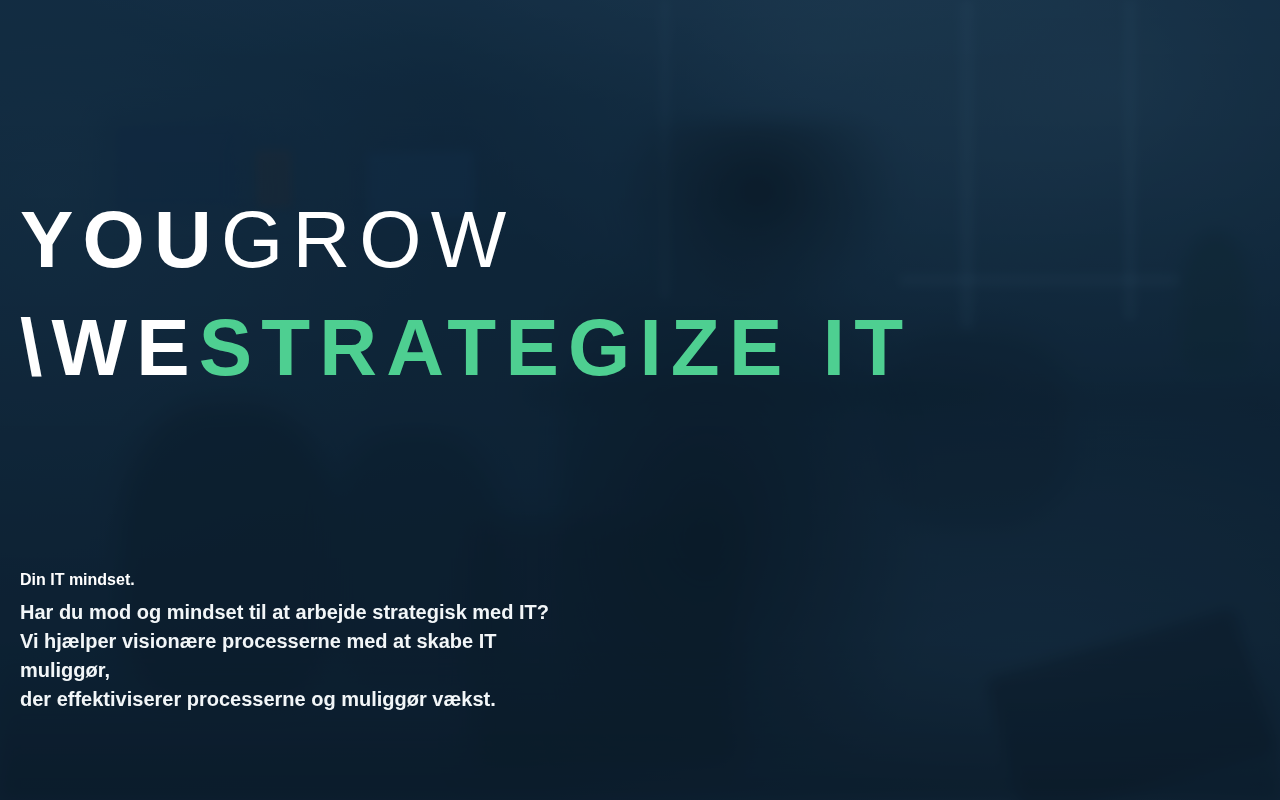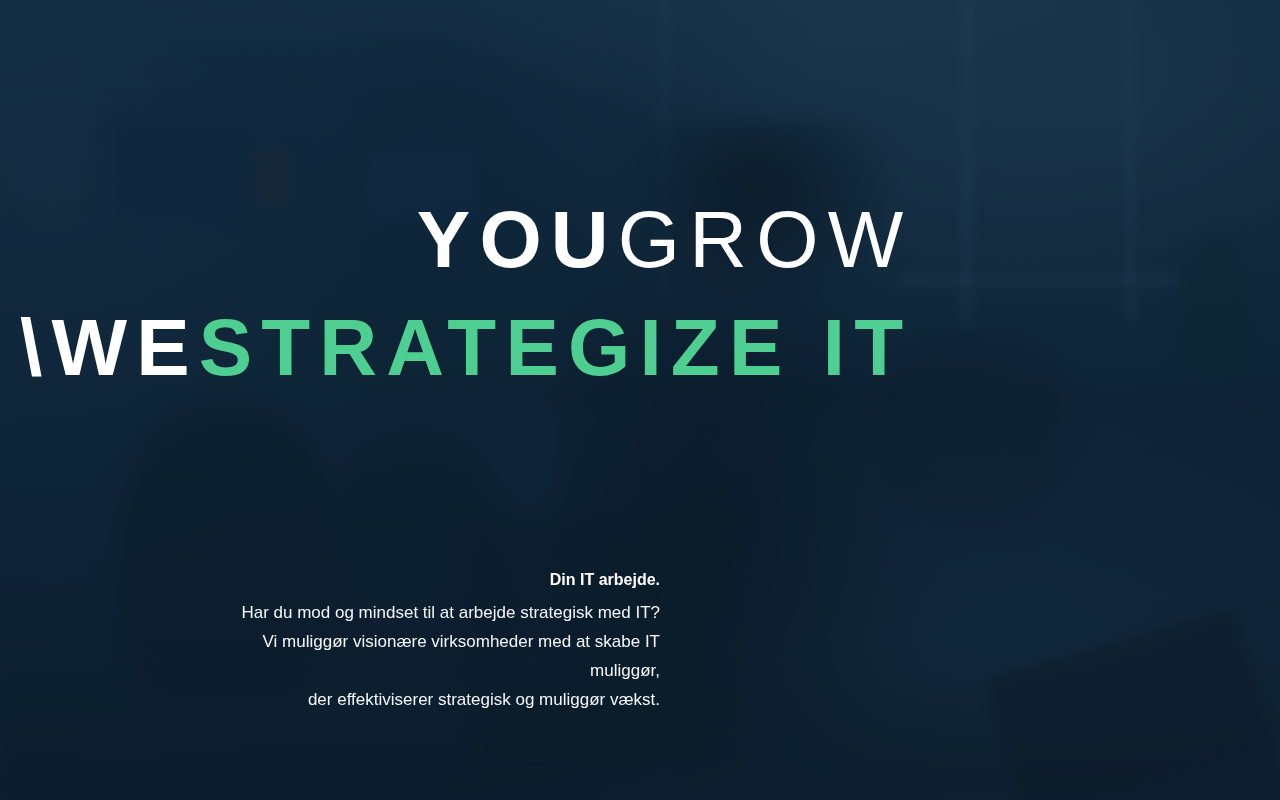--- a/index.html
+++ b/index.html
@@ -11,21 +11,20 @@
     font-family: "Liberation Sans", sans-serif;
     -webkit-font-smoothing: antialiased;
   }
 
   .hero {
     position: relative;
     width: 1280px;
     height: 800px;
     overflow: hidden;
     background: #a21caf;
-    text-align: right;
   }
 
   
   .photo {
     position: absolute;
     inset: 0;
     overflow: hidden;
     filter: blur(0.4px);
   }
   .photo-base {
@@ -166,22 +165,22 @@
   }
   .lead {
     font-size: 16px;
     font-weight: 700;
     line-height: 23px;
     margin: 0 0 7px 0;
     color: #ffffff;
   }
   .para-line {
     display: block;
-    font-size: 17px;
-    font-weight: 400;
+    font-size: 20px;
+    font-weight: 700;
     line-height: 29px;
     color: #f2f6f8;
   }
 </style>
 </head>
 <body>
 
 <div class="hero">
 
   <div class="photo">
@@ -209,21 +208,21 @@
   <div class="tint2"></div>
 
   <div class="content">
 
     <div class="headline">
       <span class="hl-line"><span class="hl-strong">YOU</span><span class="hl-light">GROW</span></span>
       <span class="hl-line"><span class="hl-strong">\WE</span><span class="hl-green">STRATEGIZE IT</span></span>
     </div>
 
     <div class="body-copy">
-      <p class="lead">Din IT arbejde.</p>
+      <p class="lead">Din IT mindset.</p>
       <span class="para-line">Har du mod og mindset til at arbejde strategisk med IT?</span>
-      <span class="para-line">Vi muliggør visionære virksomheder med at skabe IT</span>
+      <span class="para-line">Vi hjælper visionære processerne med at skabe IT</span>
       <span class="para-line">muliggør,</span>
-      <span class="para-line">der effektiviserer strategisk og muliggør vækst.</span>
+      <span class="para-line">der effektiviserer processerne og muliggør vækst.</span>
     </div>
 
   </div>
 </div>
 
 </body></html>

